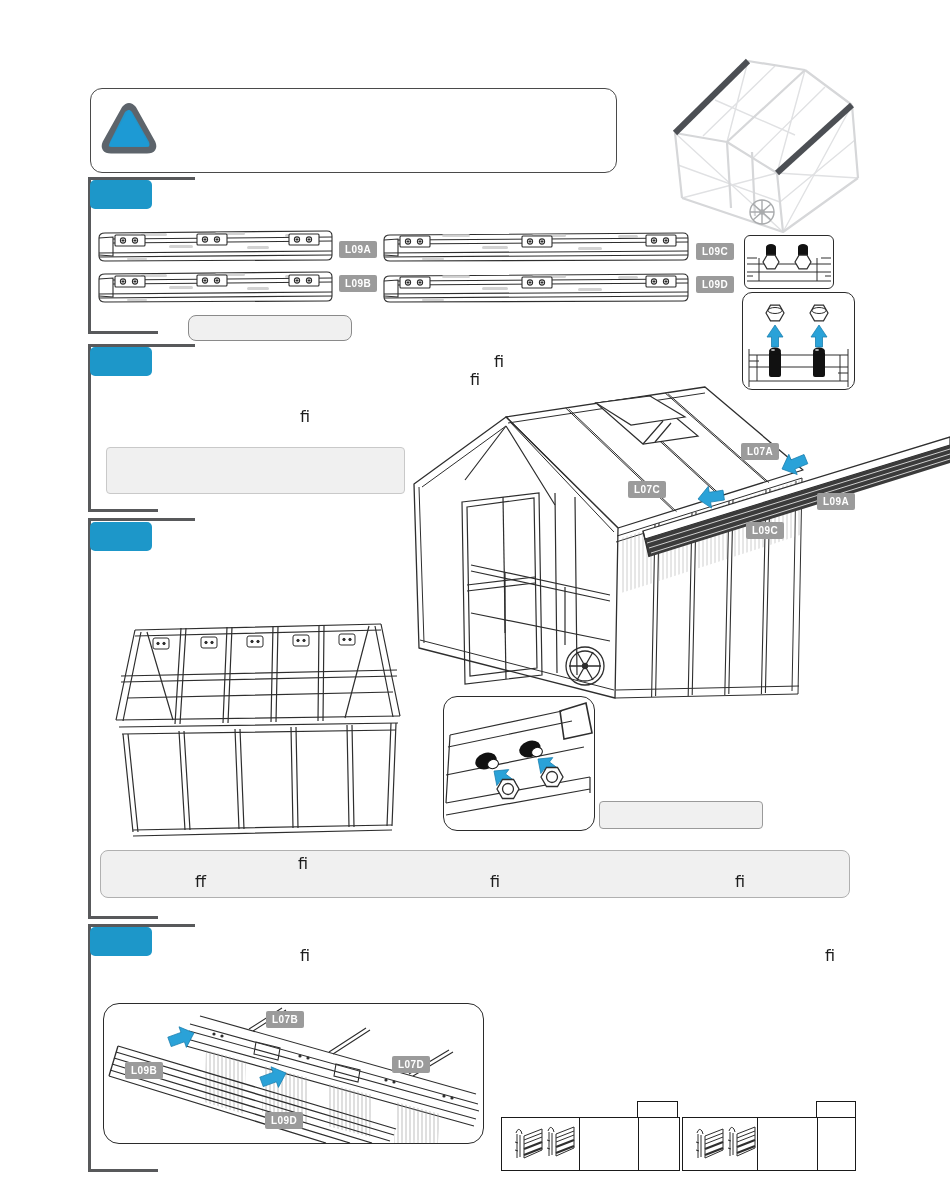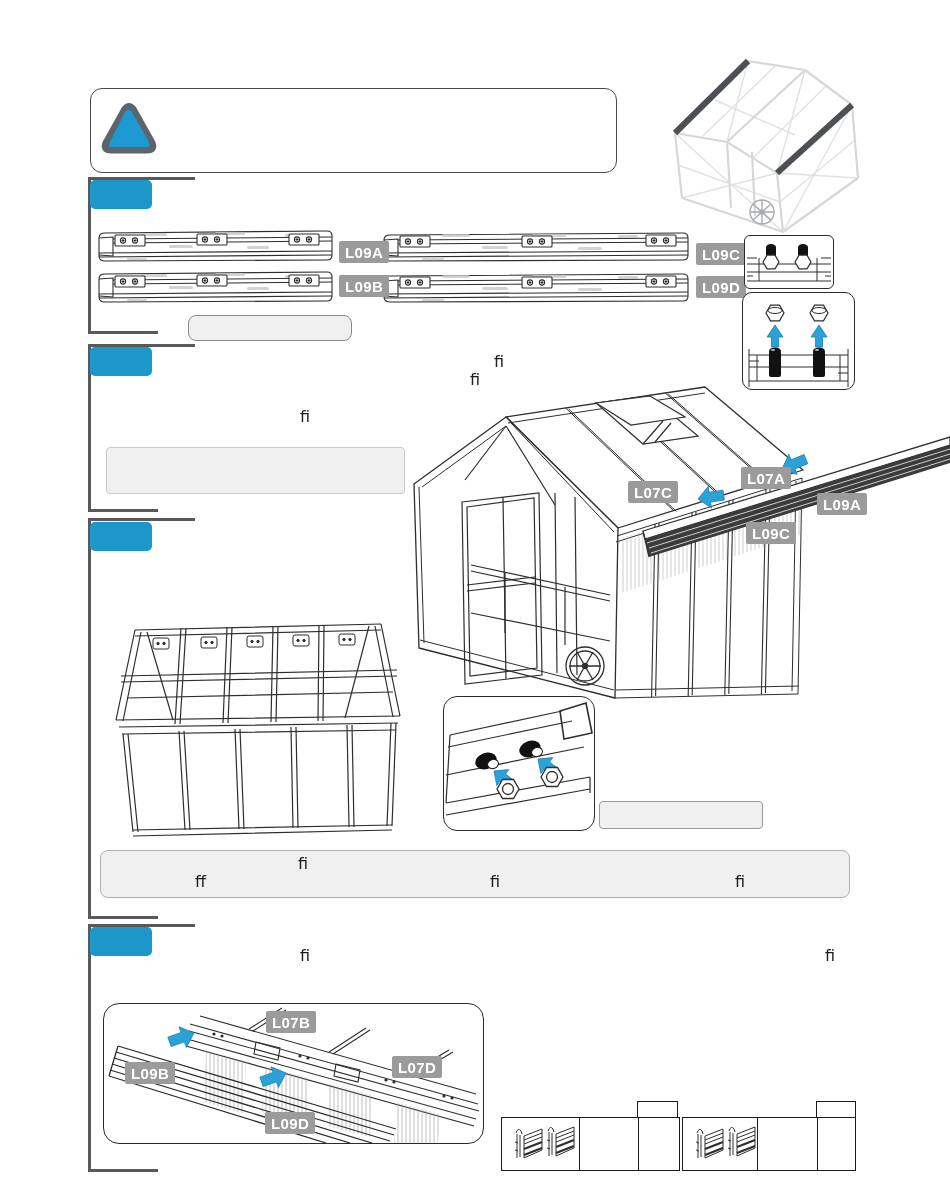--- a/index.html
+++ b/index.html
@@ -2,21 +2,21 @@
 <html><head>
 <meta charset="utf-8">
 <style>
   html,body{margin:0;padding:0;background:#fff;}
   .page{position:relative;width:950px;height:1201px;background:#ffffff;
         font-family:"Liberation Sans",sans-serif;overflow:hidden;}
   .abs{position:absolute;}
   .secline{position:absolute;background:#58595b;}
   .badge{position:absolute;width:62px;height:29px;background:#1d97c9;border-radius:5px;}
   .plabel{position:absolute;background:#9b9b9b;color:#ffffff;font-weight:700;
-          font-size:15px;line-height:1;padding:4px 6px 3px 6px;border-radius:2px;
+          font-size:10px;line-height:1;padding:4px 6px 3px 6px;border-radius:2px;
           letter-spacing:.4px;font-family:"Liberation Sans",sans-serif;white-space:nowrap;}
   .lig{position:absolute;font-size:16px;color:#1c1c1c;font-family:"DejaVu Sans",sans-serif;line-height:1;}
   .notebox{position:absolute;background:#f0f0f0;border:1px solid #b0b0b0;border-radius:6px;}
   .detailbox{position:absolute;background:#fff;border:1.7px solid #2b2b2b;}
   .warnbox{position:absolute;left:90px;top:88px;width:525px;height:83px;
            border:1.6px solid #4a4a4a;border-radius:12px;background:#fff;}
   svg{display:block;}
 </style>
 </head>
 <body>
@@ -303,21 +303,21 @@
       <path d="M242,158 L545,64 M244,163 L545,69 M246,168 L545,74" stroke="#cfcfcf" stroke-width="1" fill="none"></path>
       <path d="M238,146 L244,172" stroke="#2e2e2e" stroke-width="1.2" fill="none"></path>
     </g>
 
     <g fill="#2aa2d8" stroke="#1b7fae" stroke-width="0.8">
       <path d="M377,84 L383.8,69.3 L386.1,74.8 L399,69.5 L402.8,78.7 L389.9,84 L392.2,89.5 Z"></path>
       <path d="M293,114 L303.3,101.3 L304.2,107.3 L318,105.2 L319.4,115 L305.6,117.1 L306.5,123.1 Z"></path>
     </g>
   </svg>
 
-  <div class="plabel" style="left:741px;top:467px">L07A</div>
+  <div class="plabel" style="left:741px;top:443px">L07A</div>
   <div class="plabel" style="left:628px;top:481px">L07C</div>
   <div class="plabel" style="left:817px;top:493px">L09A</div>
   <div class="plabel" style="left:746px;top:522px">L09C</div>
 
   <svg class="abs" style="left:113px;top:600px" width="290" height="245" viewBox="0 0 290 245">
     <g fill="none" stroke="#2e2e2e" stroke-width="1.2" stroke-linejoin="round">
       <path d="M22,30 L268,24 M22,36 L268,30"></path>
       <path d="M22,30 L3,120 M28,32 L10,121"></path>
       <path d="M268,24 L287,116 M262,26 L280,117"></path>
       <path d="M3,120 L287,116 M6,127 L285,123 M9,134 L283,130"></path>

